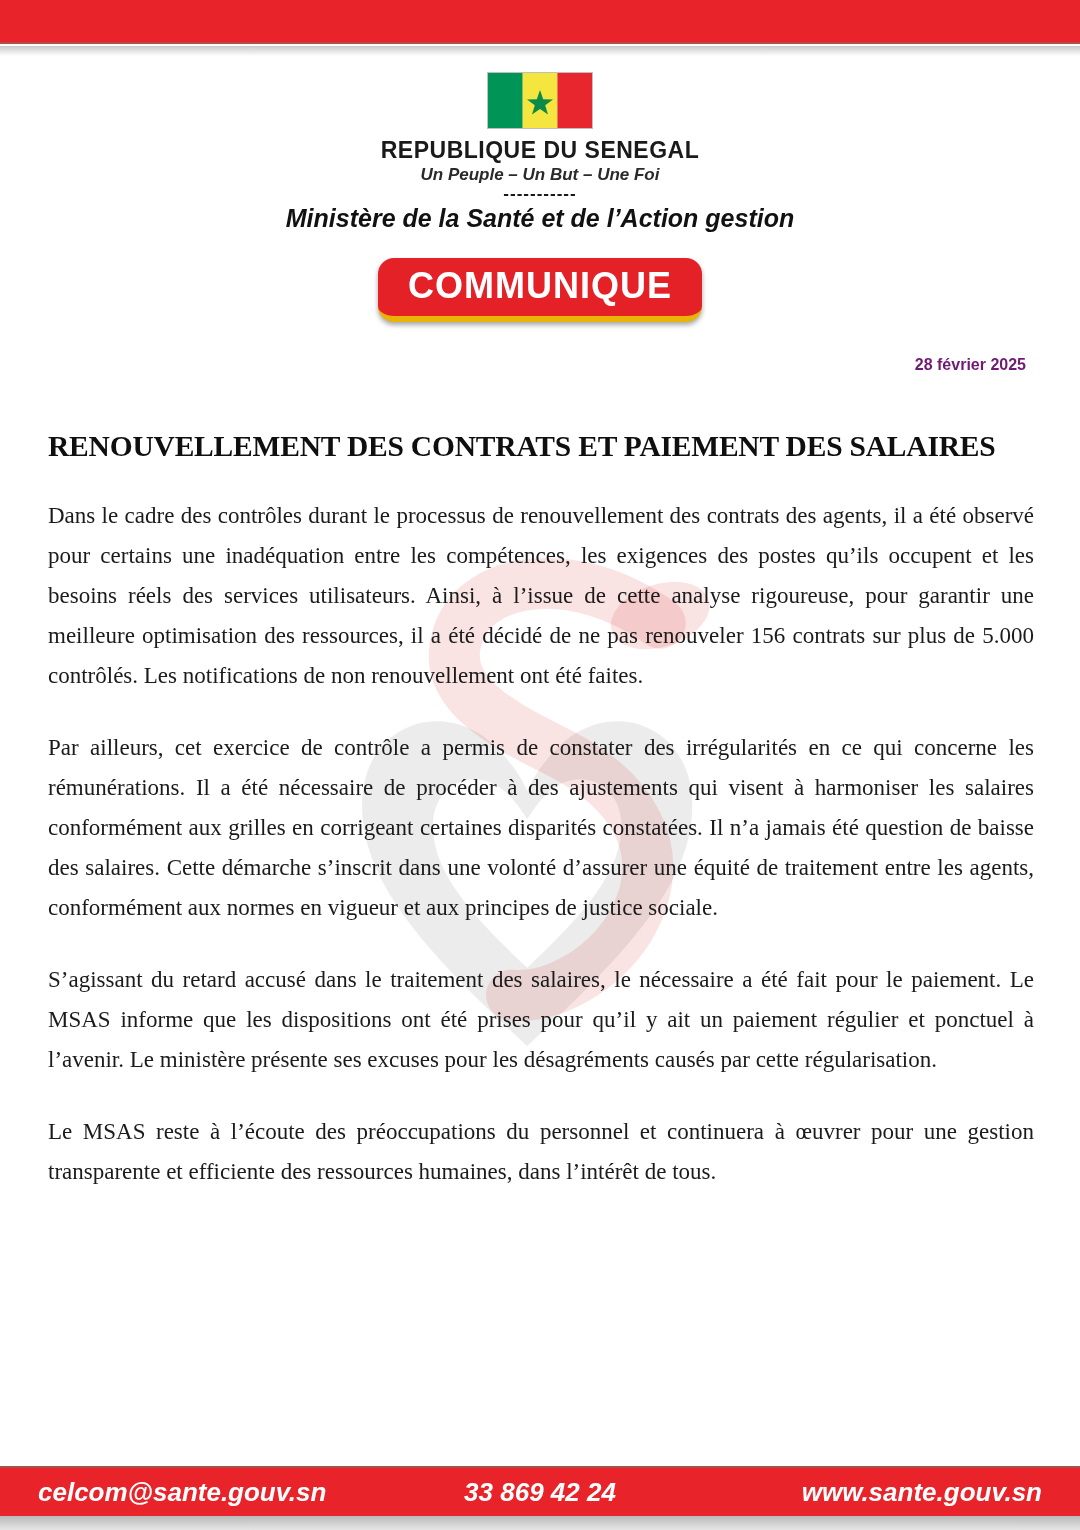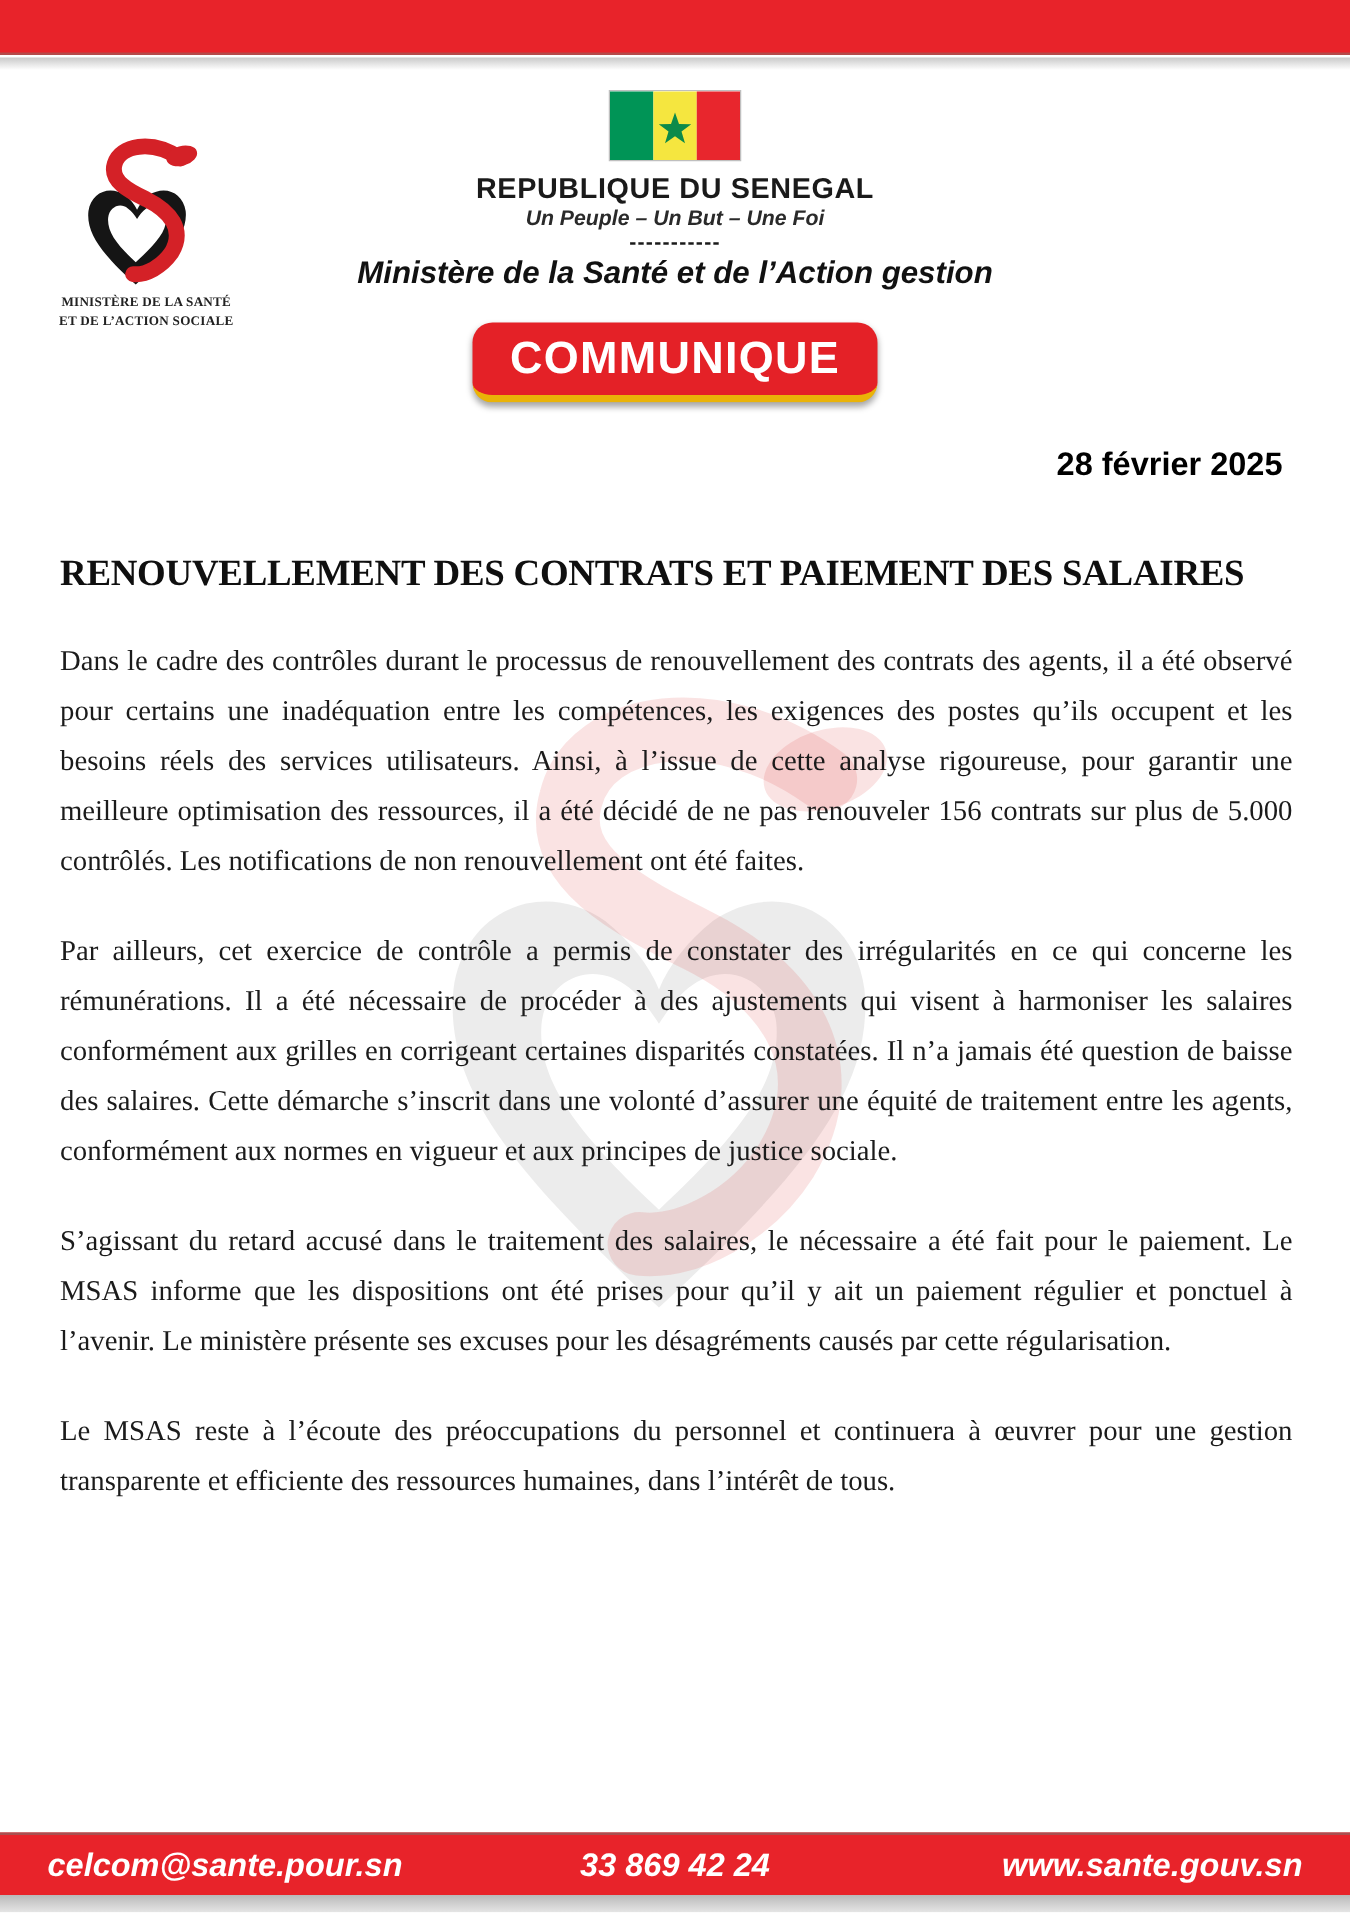--- a/index.html
+++ b/index.html
@@ -131,23 +131,23 @@
     box-shadow: 0 3px 5px rgba(0,0,0,0.35);
   }
 
   
   .date {
     position: relative;
     z-index: 2;
     margin-top: 34px;
     padding-right: 54px;
     text-align: right;
-    font-size: 26px;
-    font-weight: bold;
-    color: #000000;
+    font-size: 16px;
+    font-weight: bold;
+    color: #701a75;
   }
   .content {
     position: relative;
     z-index: 2;
     padding: 0 46px 0 48px;
     font-family: "Liberation Serif", serif;
     color: #1b1b1b;
   }
   .doc-title {
     margin-top: 56px;
@@ -207,30 +207,20 @@
 
   <div class="watermark">
     <svg width="470" height="548" viewBox="0 0 120 140">
       <path d="M58,128 C30,102 14,84 16,63 C18,47 34,40 47,49 C52,53 56,58 58,63 C60,58 64,53 69,49 C82,40 98,47 100,63 C102,84 86,102 58,128 Z" fill="rgba(70,70,70,0.10)"></path>
       <path d="M58,108 C42,93 33,82 34,70 C35,61 44,57 51,62 C54,64 56,67 58,70 C60,67 62,64 65,62 C72,57 81,61 82,70 C83,82 74,93 58,108 Z" fill="#ffffff"></path>
       <path d="M92,20 C70,4 44,8 40,24 C36,38 52,46 66,53 C84,62 96,78 84,98 C77,109 64,116 54,115" fill="none" stroke="rgba(216,36,42,0.13)" stroke-width="13" stroke-linecap="round"></path>
       <ellipse cx="92" cy="18" rx="13" ry="8" transform="rotate(-18 92 18)" fill="rgba(216,36,42,0.13)"></ellipse>
     </svg>
   </div>
 
-  <div class="ministry-logo">
-    <svg width="132" height="124" viewBox="0 0 120 118">
-      <path d="M52,112 C28,90 14,74 16,56 C18,42 32,36 44,44 C48,47 51,51 53,55 C55,51 58,47 62,44 C74,36 88,42 90,56 C92,74 76,90 52,112 Z" fill="#151515"></path>
-      <path d="M52,95 C38,82 30,72 31,61 C32,53 40,49 46,54 C49,56 51,59 53,62 C55,59 57,56 60,54 C66,49 74,53 75,61 C76,72 66,82 52,95 Z" fill="#ffffff"></path>
-      <path d="M86,16 C64,1 40,6 36,20 C32,33 47,41 60,47 C78,56 90,70 79,88 C72,98 60,105 50,104" fill="none" stroke="#d42127" stroke-width="12" stroke-linecap="round"></path>
-      <ellipse cx="87" cy="14" rx="12" ry="7.5" transform="rotate(-16 87 14)" fill="#d42127"></ellipse>
-    </svg>
-    <div class="logo-caption">MINISTÈRE DE LA SANTÉ</div>
-    <div class="logo-caption">ET DE L’ACTION SOCIALE</div>
-  </div>
 
   <div class="header-center">
     <svg class="flag" viewBox="0 0 104 55">
       <rect x="0" y="0" width="34.7" height="55" fill="#009456"></rect>
       <rect x="34.7" y="0" width="34.7" height="55" fill="#f5e63f"></rect>
       <rect x="69.4" y="0" width="34.6" height="55" fill="#e8262d"></rect>
       <path d="M52 17 L55.2 26.2 L65 26.4 L57.2 32.2 L60 41.6 L52 36 L44 41.6 L46.8 32.2 L39 26.4 L48.8 26.2 Z" fill="#0c8a4a"></path>
     </svg>
     <div class="republic">REPUBLIQUE DU SENEGAL</div>
     <div class="motto">Un Peuple – Un But – Une Foi</div>
@@ -247,18 +237,18 @@
   <div class="content">
     <div class="doc-title">RENOUVELLEMENT DES CONTRATS ET PAIEMENT DES SALAIRES</div>
     <p class="first">Dans le cadre des contrôles durant le processus de renouvellement des contrats des agents, il a été observé pour certains une inadéquation entre les compétences, les exigences des postes qu’ils occupent et les besoins réels des services utilisateurs. Ainsi, à l’issue de cette analyse rigoureuse, pour garantir une meilleure optimisation des ressources, il a été décidé de ne pas renouveler 156 contrats sur plus de 5.000 contrôlés. Les notifications de non renouvellement ont été faites.</p>
     <p>Par ailleurs, cet exercice de contrôle a permis de constater des irrégularités en ce qui concerne les rémunérations. Il a été nécessaire de procéder à des ajustements qui visent à harmoniser les salaires conformément aux grilles en corrigeant certaines disparités constatées. Il n’a jamais été question de baisse des salaires. Cette démarche s’inscrit dans une volonté d’assurer une équité de traitement entre les agents, conformément aux normes en vigueur et aux principes de justice sociale.</p>
     <p>S’agissant du retard accusé dans le traitement des salaires, le nécessaire a été fait pour le paiement. Le MSAS informe que les dispositions ont été prises pour qu’il y ait un paiement régulier et ponctuel à l’avenir. Le ministère présente ses excuses pour les désagréments causés par cette régularisation.</p>
     <p>Le MSAS reste à l’écoute des préoccupations du personnel et continuera à œuvrer pour une gestion transparente et efficiente des ressources humaines, dans l’intérêt de tous.</p>
   </div>
 
   <div class="footer">
     <span class="phone">33 869 42 24</span>
-    <span>celcom@sante.pour.sn</span>
+    <span>celcom@sante.gouv.sn</span>
     <span>www.sante.gouv.sn</span>
   </div>
   <div class="footer-shadow"></div>
 
 </div>
 
 </body></html>

